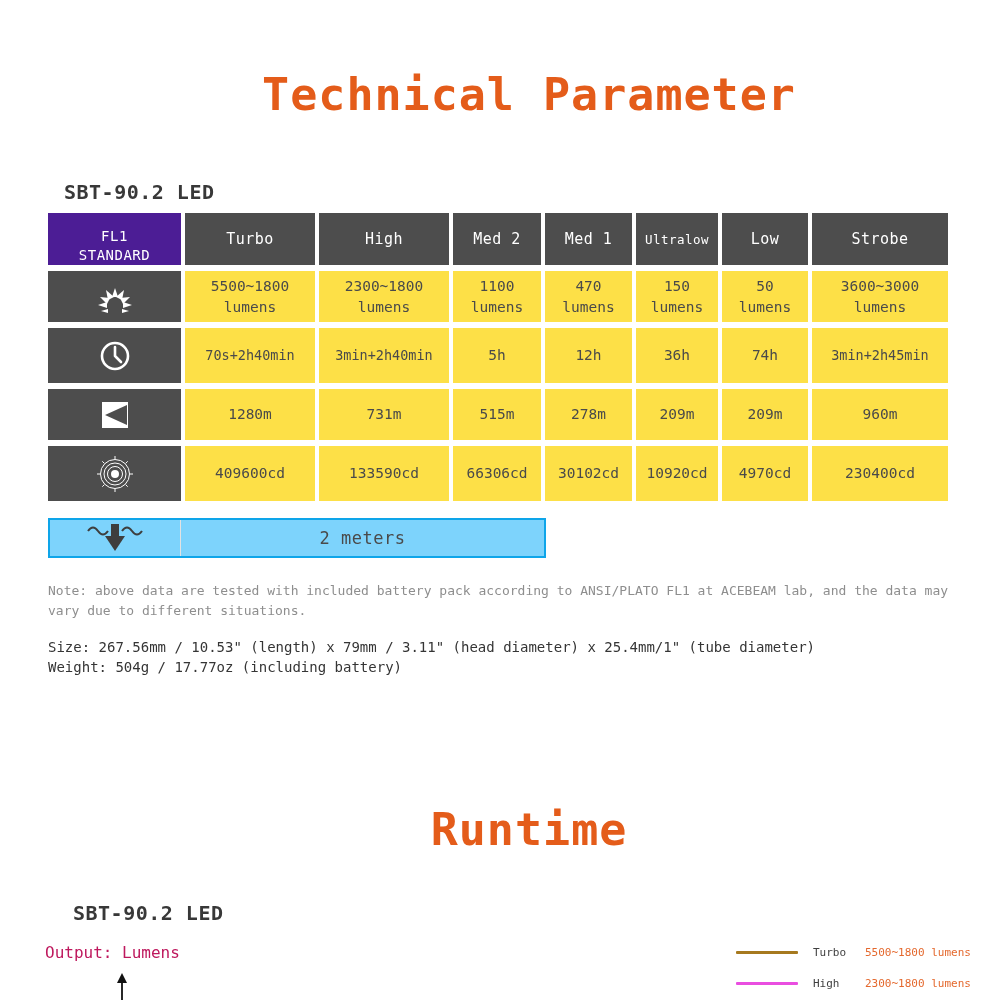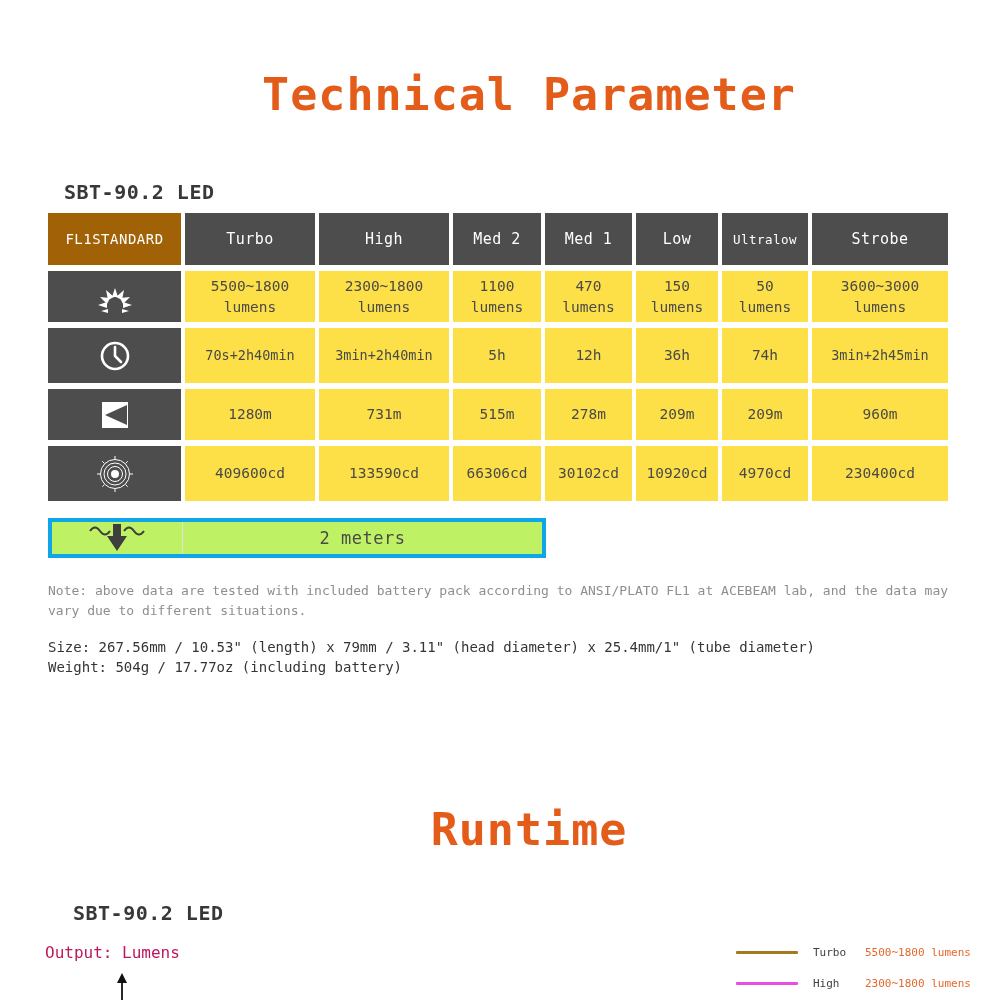--- a/index.html
+++ b/index.html
@@ -27,38 +27,38 @@
     grid-template-columns:133px 130px 130px 88px 87px 82px 86px auto;
     grid-template-rows:52px 51px 55px 51px 55px;
     gap:6px 4px;
   }
   .hcell {
     background:#4d4d4d; color:#ffffff; display:flex;
     align-items:center; justify-content:center; font-size:15px; letter-spacing:0.5px;
   }
   .hcell.small { font-size:12.5px; }
   .hcell.fl1 {
-    background:#a16207; flex-direction:row; line-height:1.35; font-size:14px;
+    background:#4c1d95; flex-direction:column; line-height:1.35; font-size:14px;justify-content:flex-end;
   }
   .icell {
     background:#4d4d4d; display:flex; align-items:center; justify-content:center;
   }
   .dcell {
     background:#fde047; display:flex; align-items:center; justify-content:center;
     text-align:center; font-size:14.5px; color:#4a4a4a;
     white-space:pre-line; line-height:1.4;
   }
   .dcell.tight { font-size:13.5px; }
 
   
   #extra-row {
     position:absolute; left:48px; top:518px; width:900px; height:40px;
     display:flex; gap:10px;
   }
-  .ebox { border:4px solid #0ea5e9; display:flex; background:#bef264; }
+  .ebox { border:2px solid #0ea5e9; display:flex; background:#7dd3fc; }
   .ebox.first { width:498px; }
   .ebox.second { flex:1; }
   .eicon {
     border-right:1px solid #e2e2e2; display:flex;
     align-items:center; justify-content:center;
   }
   .ebox.first .eicon { width:131px; }
   .ebox.second .eicon { width:156px; }
   .etext {
     flex:1; display:flex; align-items:center; justify-content:center;
@@ -95,22 +95,22 @@
 <div id="spec-table">
 
   <div class="hcell fl1">
     <span>FL1</span>
     <span>STANDARD</span>
   </div>
   <div class="hcell">Turbo</div>
   <div class="hcell">High</div>
   <div class="hcell">Med 2</div>
   <div class="hcell">Med 1</div>
+  <div class="hcell small">Ultralow</div>
   <div class="hcell">Low</div>
-  <div class="hcell small">Ultralow</div>
   <div class="hcell">Strobe</div>
 
   <div class="icell">
     <svg width="40" height="34" viewBox="0 0 40 34">
       <g fill="#ffffff">
         <polygon points="3,25 12,22 12,28"></polygon>
         <polygon points="5,17 12,24 15,18"></polygon>
         <polygon points="11,10 13,20 19,17"></polygon>
         <polygon points="20,8 17,17 23,17"></polygon>
         <polygon points="29,10 27,20 21,17"></polygon>

